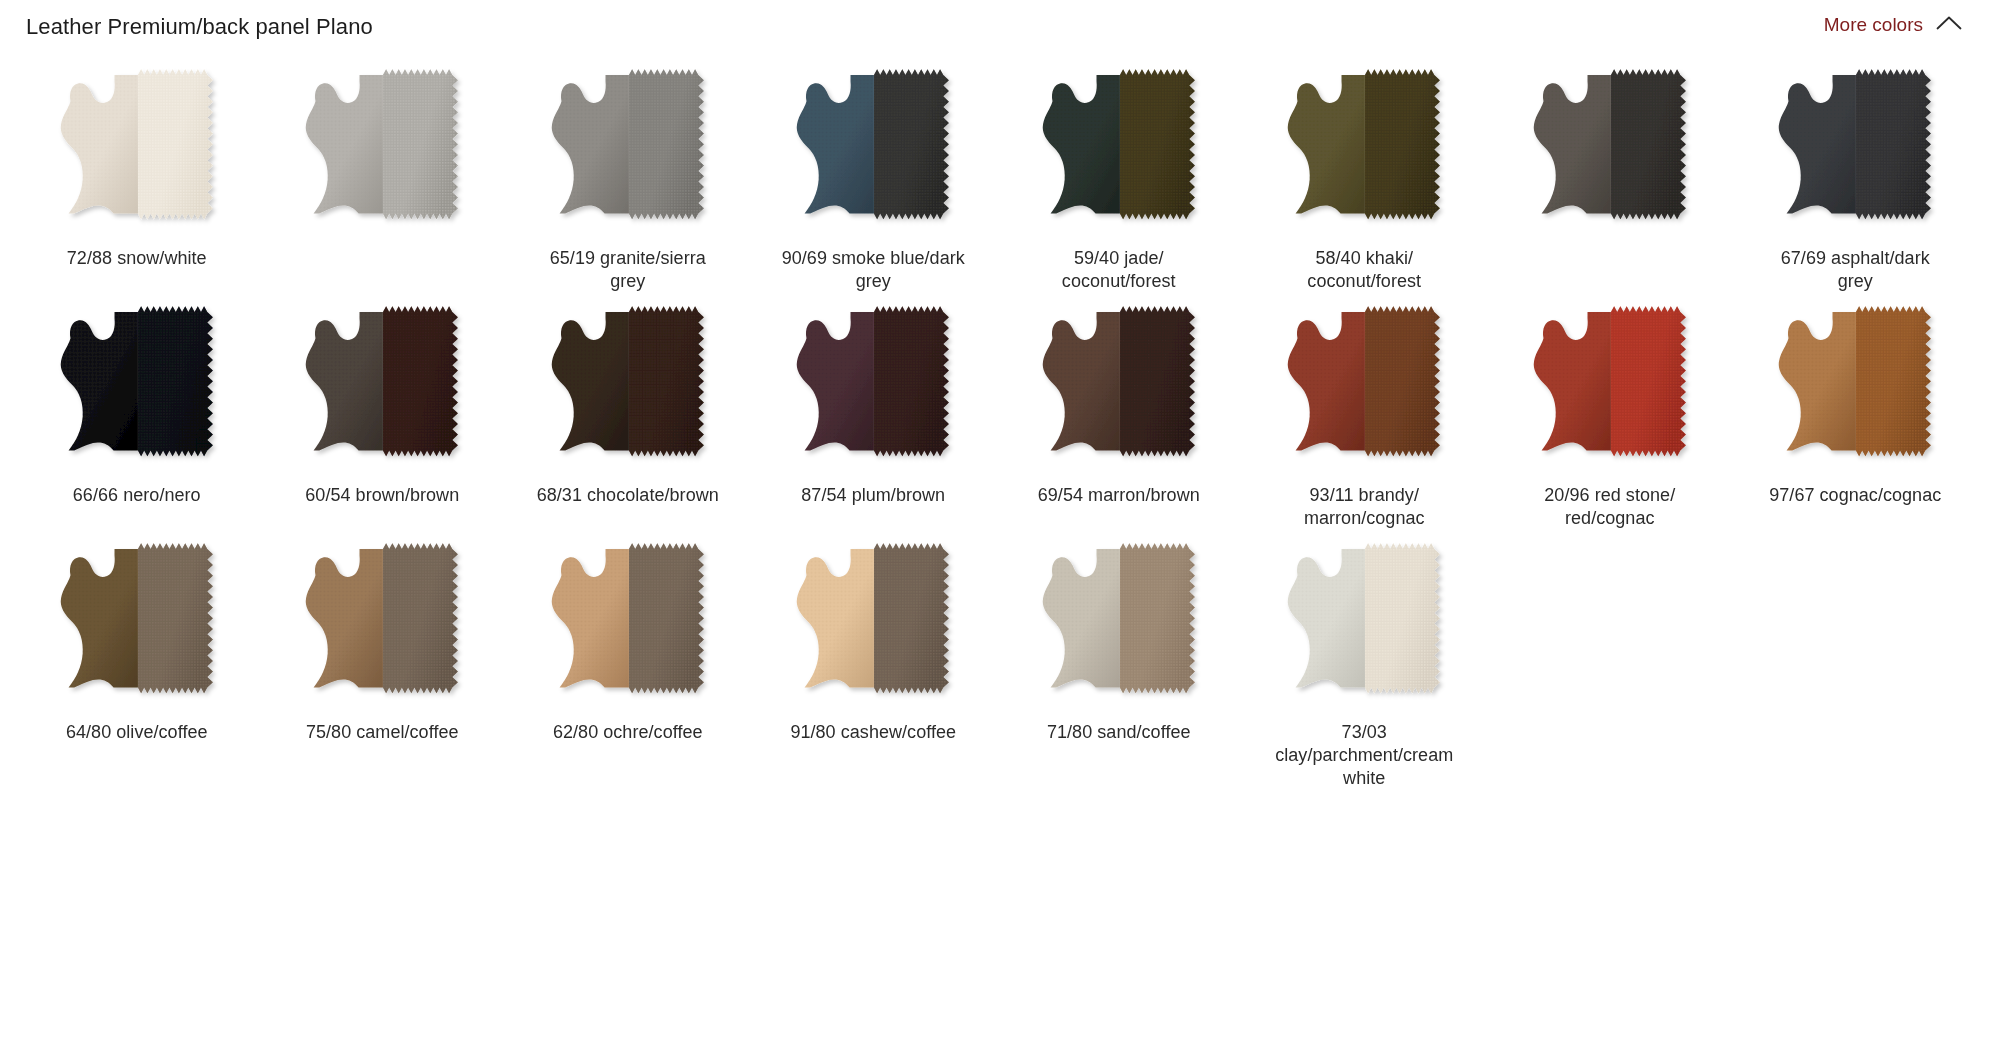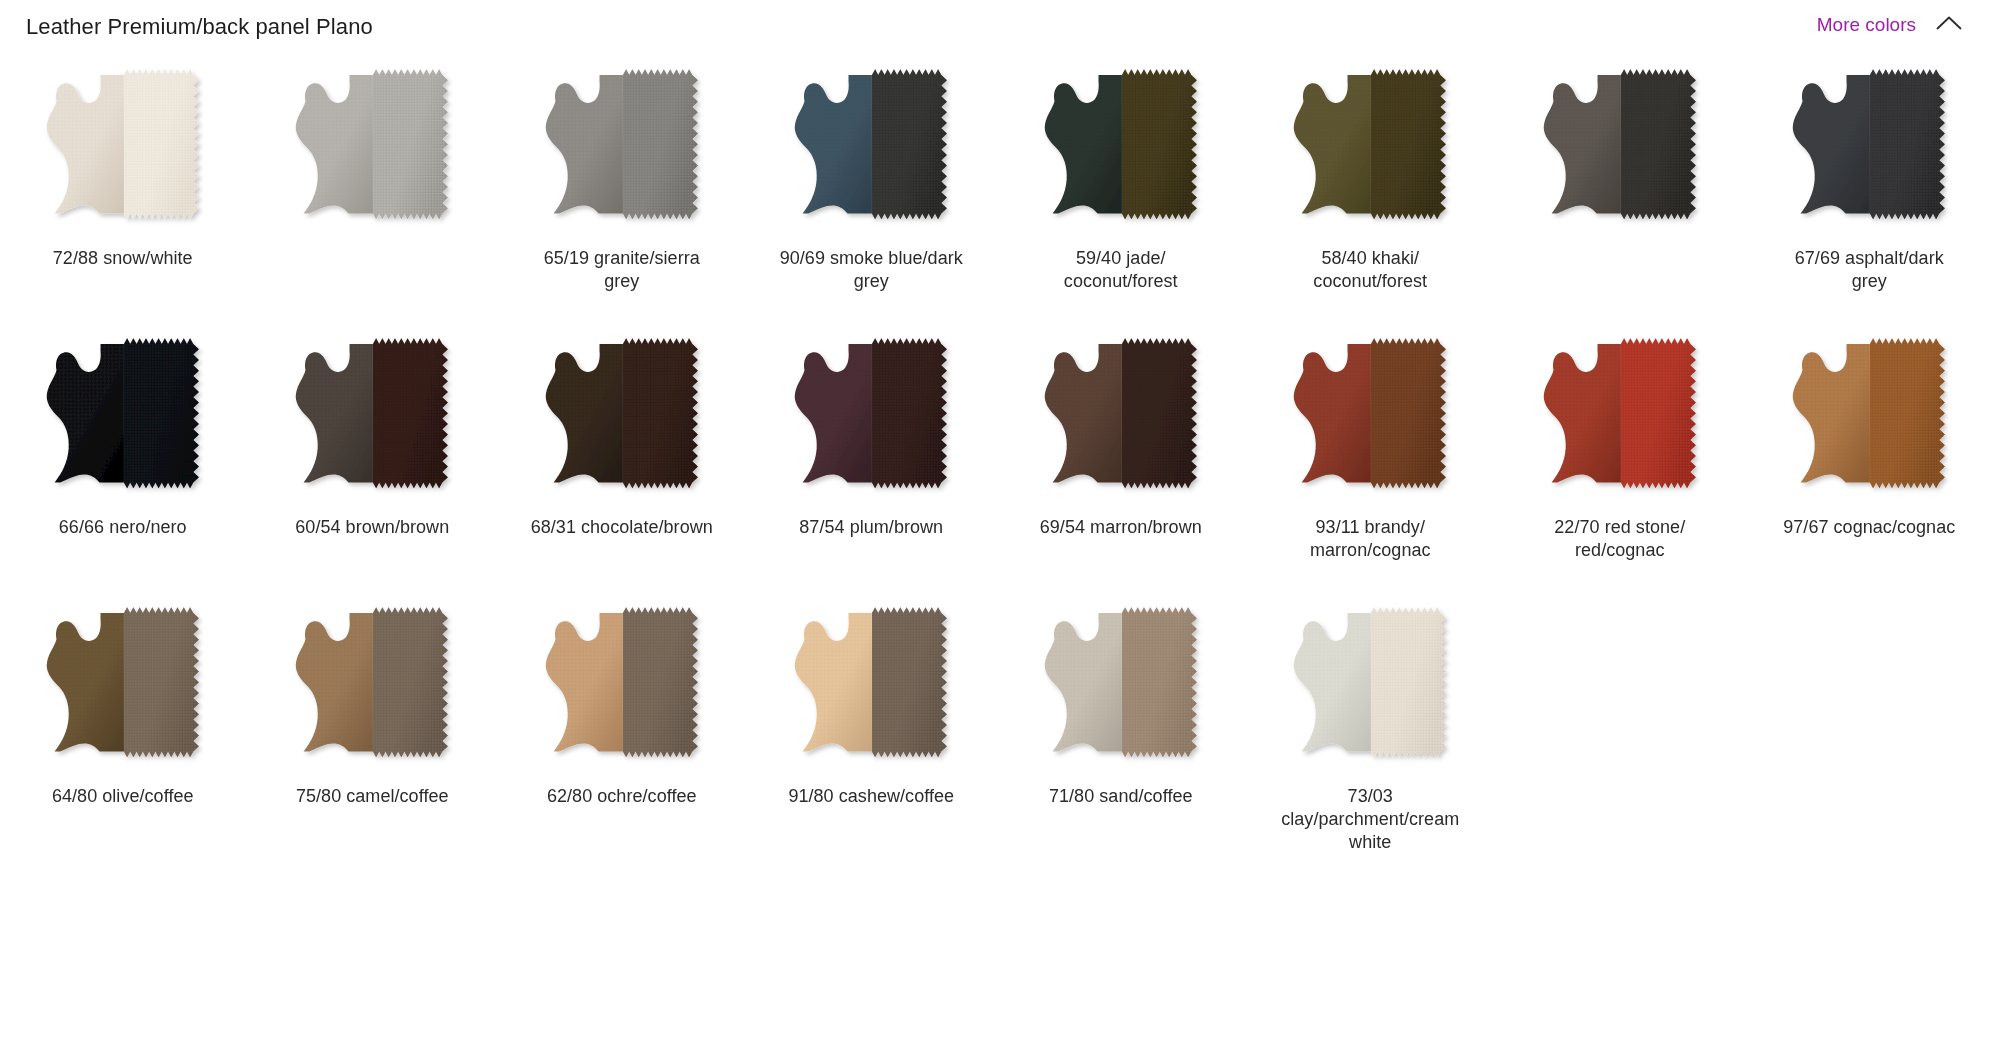--- a/index.html
+++ b/index.html
@@ -27,37 +27,36 @@
   .page-title {
     font-size: 22px;
     font-weight: 400;
     letter-spacing: .1px;
     color: #1d1d1d;
     white-space: nowrap;
   }
   .more-colors {
     display: flex;
     align-items: center;
-    gap: 20px;
+    gap: 13px;
     font-size: 19px;
-    color: #a21caf;
+    color: #7f1d1d;
     cursor: pointer;
     user-select: none;
     padding-right: 4px;
   }
   .chev { display: block; }
 
   
   .swatch-grid {
     display: grid;
     grid-template-columns: repeat(8, 1fr);
     column-gap: 0px;
     row-gap: 0px;
     padding: 4px 14px 0 14px;
-    gap: 32px;
   }
   .swatch-card {
     display: flex;
     flex-direction: column;
     align-items: center;
     cursor: pointer;
     padding-top: 6px;
   }
   .swatch-art {
     position: relative;
@@ -607,21 +606,21 @@
             </filter>
           </defs>
           <g filter="url(#sh14)">
             <path d="M96,12 L99.4,6 L102.7,12 L106.1,6 L109.5,12 L112.8,6 L116.2,12 L119.5,6 L122.9,12 L126.3,6 L129.6,12 L133.0,6 L136.4,12 L139.7,6 L143.1,12 L146.5,6 L149.8,12 L153.2,6 L156.5,12 L159.9,6 L163.3,12 L166.6,6 L170.0,12 L176,17.7 L170,23.4 L176,29.1 L170,34.8 L176,40.5 L170,46.2 L176,51.8 L170,57.5 L176,63.2 L170,68.9 L176,74.6 L170,80.3 L176,86.0 L170,91.7 L176,97.4 L170,103.1 L176,108.8 L170,114.5 L176,120.2 L170,125.8 L176,131.5 L170,137.2 L176,142.9 L170,148.6 L176,154.3 L170,160.0 L166.6,166 L163.3,160 L159.9,166 L156.5,160 L153.2,166 L149.8,160 L146.5,166 L143.1,160 L139.7,166 L136.4,160 L133.0,166 L129.6,160 L126.3,166 L122.9,160 L119.5,166 L116.2,160 L112.8,166 L109.5,160 L106.1,166 L102.7,160 L99.4,166 L96.0,160 Z" fill="url(#fg14)"></path>
             <path d="M96,12 L99.4,6 L102.7,12 L106.1,6 L109.5,12 L112.8,6 L116.2,12 L119.5,6 L122.9,12 L126.3,6 L129.6,12 L133.0,6 L136.4,12 L139.7,6 L143.1,12 L146.5,6 L149.8,12 L153.2,6 L156.5,12 L159.9,6 L163.3,12 L166.6,6 L170.0,12 L176,17.7 L170,23.4 L176,29.1 L170,34.8 L176,40.5 L170,46.2 L176,51.8 L170,57.5 L176,63.2 L170,68.9 L176,74.6 L170,80.3 L176,86.0 L170,91.7 L176,97.4 L170,103.1 L176,108.8 L170,114.5 L176,120.2 L170,125.8 L176,131.5 L170,137.2 L176,142.9 L170,148.6 L176,154.3 L170,160.0 L166.6,166 L163.3,160 L159.9,166 L156.5,160 L153.2,166 L149.8,160 L146.5,166 L143.1,160 L139.7,166 L136.4,160 L133.0,166 L129.6,160 L126.3,166 L122.9,160 L119.5,166 L116.2,160 L112.8,166 L109.5,160 L106.1,166 L102.7,160 L99.4,166 L96.0,160 Z" fill="url(#pt14)" opacity=".7"></path>
             <path d="M24,40 C22,30 26,22 33,21 C40,20 44,26 47,33 C50,40 56,44 63,41 C70,38 72,28 71,19 L71,12 L96,12 L96,160 L70,160 C64,152 56,150 48,152 C40,154 33,158 28,160 L22,160 C30,150 36,138 37,124 C38,110 34,98 26,90 C18,82 12,74 14,64 C16,54 22,48 24,40 Z" fill="url(#lg14)"></path>
             <path d="M24,40 C22,30 26,22 33,21 C40,20 44,26 47,33 C50,40 56,44 63,41 C70,38 72,28 71,19 L71,12 L96,12 L96,160 L70,160 C64,152 56,150 48,152 C40,154 33,158 28,160 L22,160 C30,150 36,138 37,124 C38,110 34,98 26,90 C18,82 12,74 14,64 C16,54 22,48 24,40 Z" fill="url(#lp14)"></path>
           </g>
         </svg>
       </div>
-      <div class="swatch-label">22/70 red stone/ red/cognac</div>
+      <div class="swatch-label">20/96 red stone/ red/cognac</div>
     </div>
     <div class="swatch-card" title="97/67 cognac/cognac">
       <div class="swatch-art">
         <svg viewBox="0 0 190 180">
           <defs>
             <linearGradient id="lg15" x1="0" y1="0" x2="1" y2="1">
               <stop offset="0" stop-color="#b07a48"></stop>
               <stop offset="0.55" stop-color="#b07a48"></stop>
               <stop offset="1" stop-color="#8c5a30"></stop>
             </linearGradient>

